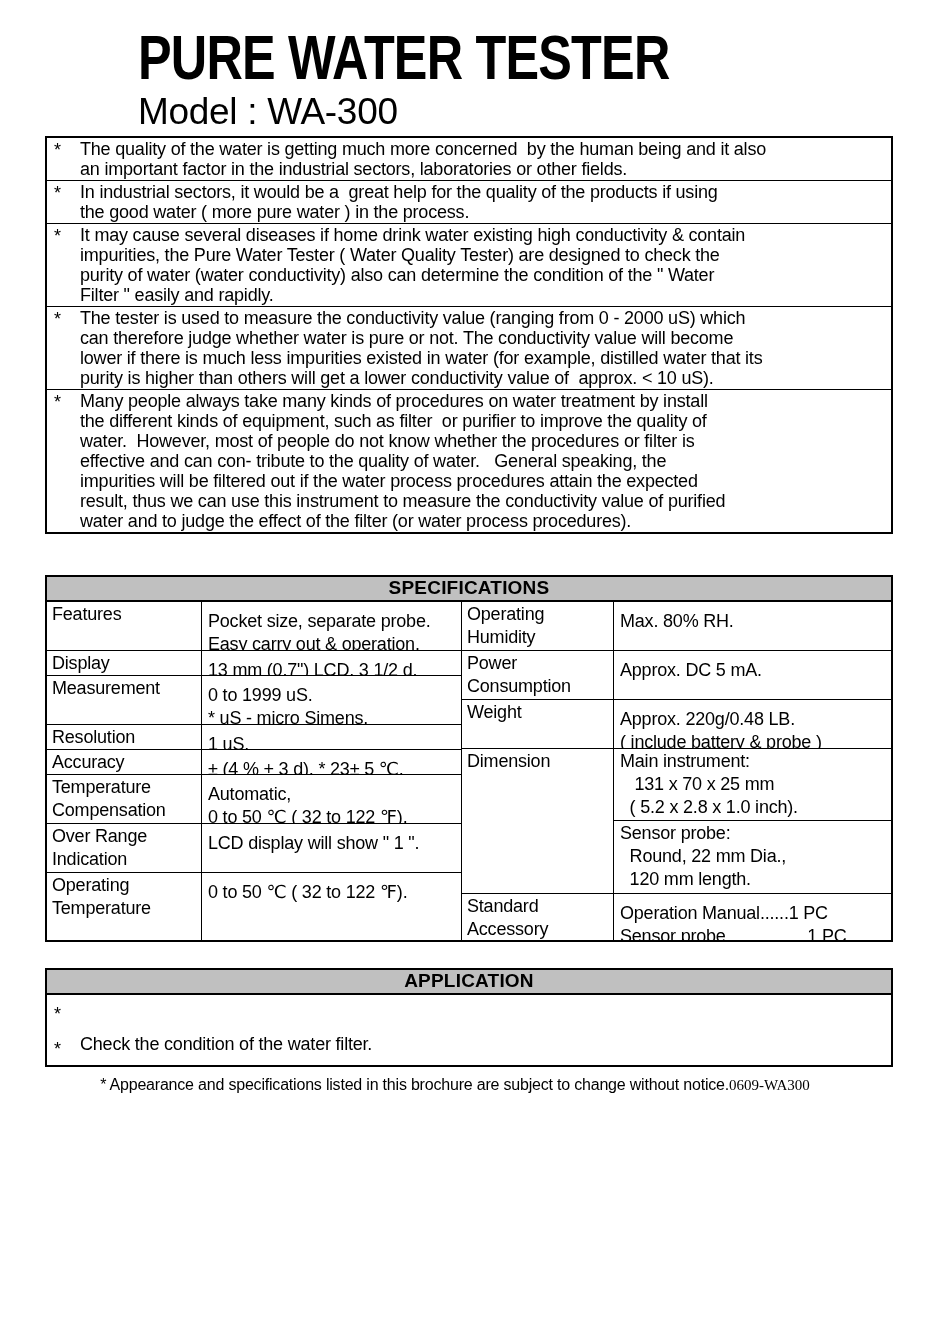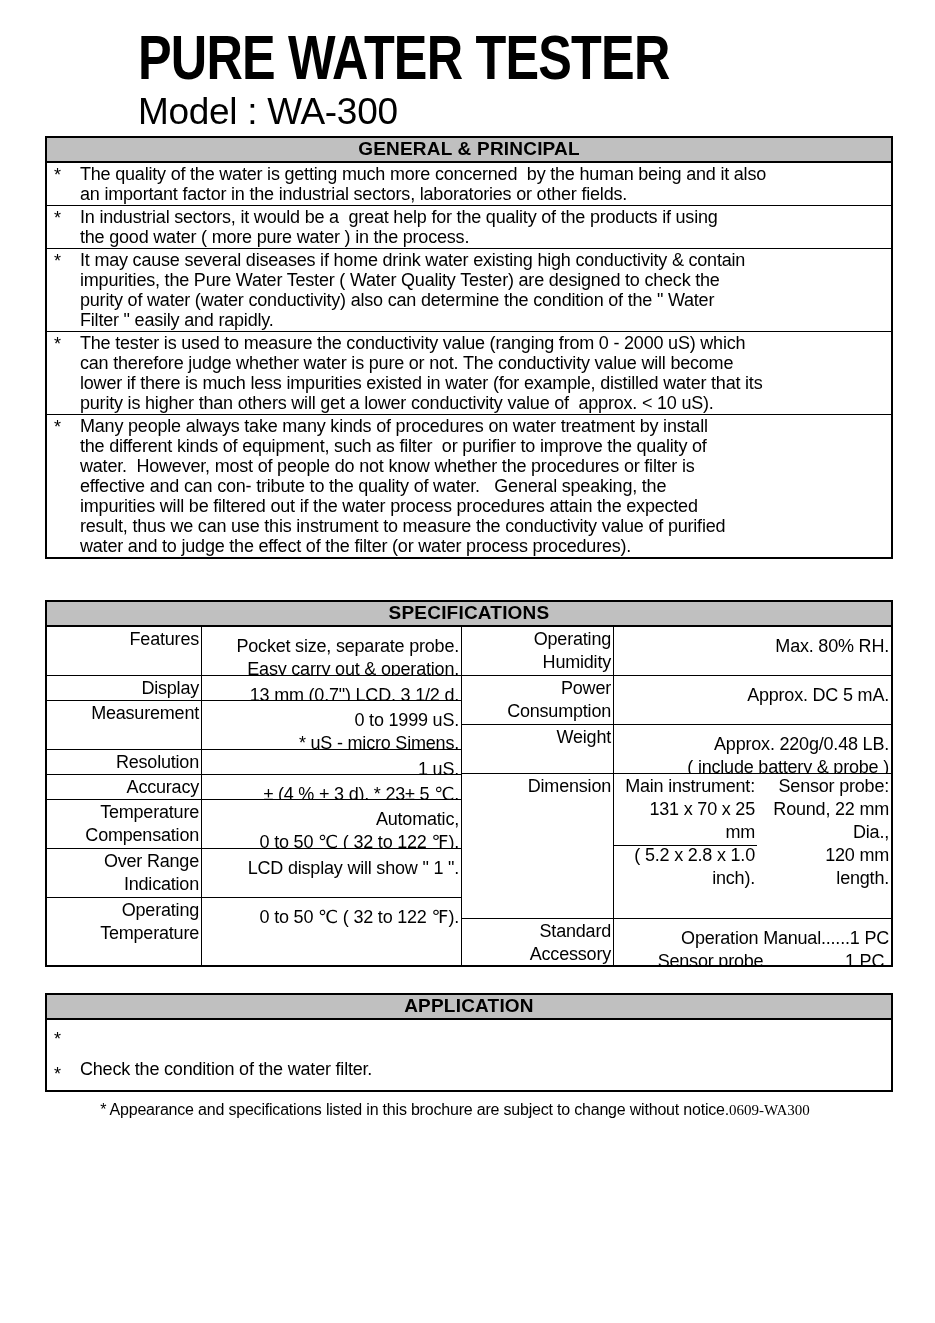--- a/index.html
+++ b/index.html
@@ -53,35 +53,35 @@
     flex:1;font-size:18px;line-height:20px;
     white-space:pre-wrap;letter-spacing:-0.2px;
   }
   .app-box .bullet-row{border-bottom:none;padding-top:4px;}
   .app-box .bullet-text.wide{line-height:30px;}
   .app-box .bullet-star{line-height:30px;}
   
   .spec-body{display:flex;}
   .spec-half{width:414px;flex:0 0 414px;}
   .spec-half.right{width:430px;flex:1;border-left:1px solid var(--border);}
-  .spec-row{display:flex;border-bottom:1px solid var(--border);overflow:hidden;text-align:right;}
+  .spec-row{display:flex;border-bottom:1px solid var(--border);overflow:hidden;}
   .spec-row.last{border-bottom:none;}
   .rh25{height:25px}.rh46{height:46px}.rh49{height:49px}.rh67{height:67px}.rh145{height:145px}
   .spec-label{
     width:155px;flex:0 0 155px;
     border-right:1px solid var(--border);
     padding:1px 2px 0 5px;
     font-size:18px;line-height:23px;white-space:pre-wrap;letter-spacing:-0.2px;
   }
   .spec-half.right .spec-label{width:152px;flex:0 0 152px;}
   .spec-value{
     flex:1;padding:8px 2px 0 6px;
     font-size:18px;line-height:23px;white-space:pre-wrap;letter-spacing:-0.2px;
   }
-  .dim-value{padding:0;display:flex;flex-direction:row;}
+  .dim-value{padding:0;display:flex;flex-direction:column;}
   .dim-part{
     padding:1px 2px 0 6px;height:72px;
     font-size:18px;line-height:23px;white-space:pre-wrap;letter-spacing:-0.2px;
   }
   .dim-part.first{border-bottom:1px solid var(--border);}
   
   .footer-row{
     width:848px;margin:9px 0 0 45px;
     display:flex;justify-content:center;align-items:baseline;
   }
@@ -94,21 +94,20 @@
 </head>
 <body>
 
 <div>
 
   <h1 class="page-title">PURE WATER TESTER</h1>
   <div class="model-line">Model : WA-300</div>
 
   
   <section class="box general-box">
-    <div class="box-header">GENERAL &amp; PRINCIPAL</div>
     <div class="bullet-row">
       <span class="bullet-star">*</span>
       <div class="bullet-text">The quality of the water is getting much more concerned  by the human being and it also
 an important factor in the industrial sectors, laboratories or other fields.</div>
     </div>
     <div class="bullet-row">
       <span class="bullet-star">*</span>
       <div class="bullet-text">In industrial sectors, it would be a  great help for the quality of the products if using
 the good water ( more pure water ) in the process.</div>
     </div>

